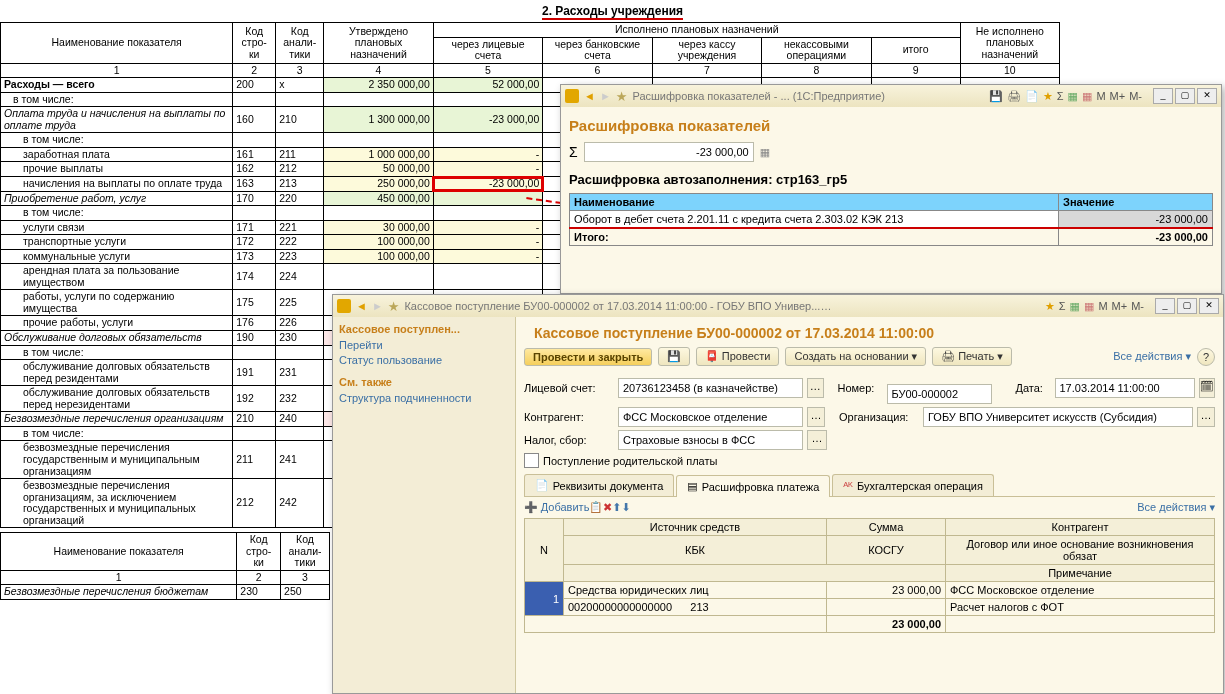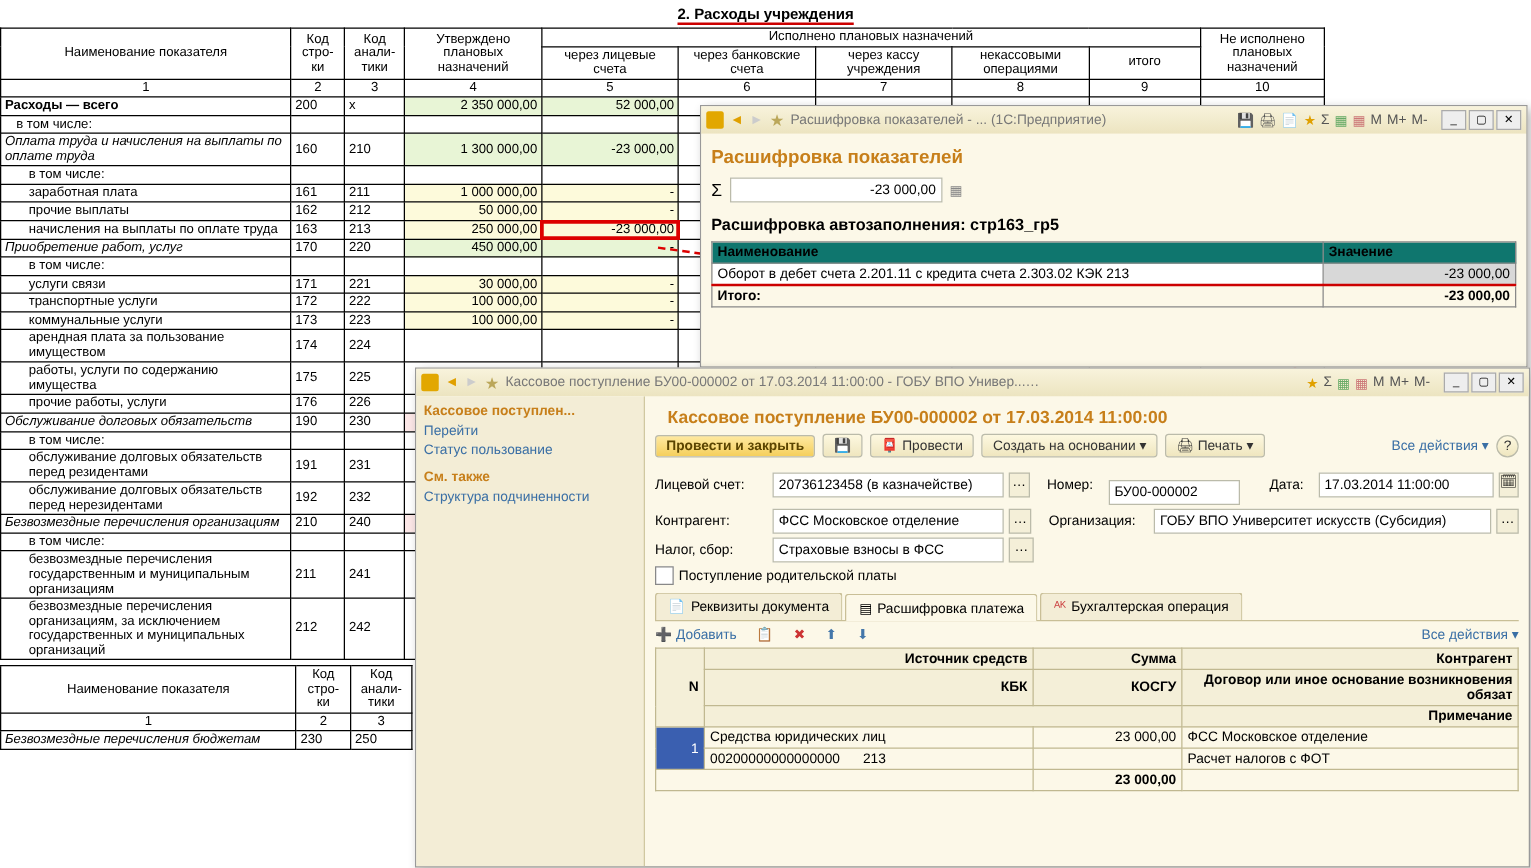--- a/index.html
+++ b/index.html
@@ -33,44 +33,44 @@
 .mbtns{display:flex;gap:2px;margin-left:6px}
 .mbtns div{width:18px;height:14px;border:1px solid #aaa;background:#eee;font-size:9px;text-align:center;line-height:13px;cursor:pointer}
 .win-body{padding:8px;flex:1;overflow:hidden;background:#fcf8e8}
 .win1 h2{color:#c77f1a;font-size:15px;margin:2px 0 8px;font-weight:bold}
 .sigma-row{display:flex;align-items:center;gap:6px;margin-bottom:10px}
 .sigma-row .sig{font-size:14px}
 .inp{border:1px solid #bba;background:#fff;height:18px;padding:0 4px;font-size:11px}
 .win1 h3{font-size:13px;font-weight:bold;margin:6px 0}
 .detail-tbl{border-collapse:collapse;width:100%;font-size:11px}
 .detail-tbl th,.detail-tbl td{border:1px solid #888;padding:2px 4px}
-.detail-tbl th{background:#0f766e;text-align:left;font-weight:bold}
+.detail-tbl th{background:#7dd3fc;text-align:left;font-weight:bold}
 .detail-row td{background:#fff}
 .red-under{border-bottom:2px solid #c00}
 .win2{top:294px;left:332px;width:890px;height:398px}
 .win2 .sidebar{width:170px;background:#f3edd6;border-right:1px solid #d0c8a0;padding:6px;font-size:11px}
 .win2 .sidebar .hdr{color:#c77f1a;font-weight:bold;margin-bottom:4px}
 .win2 .sidebar a{color:#3a6fa5;display:block;margin:3px 0;cursor:pointer}
 .win2 .main{flex:1;padding:8px;overflow:hidden}
 .win2 h2{color:#c77f1a;font-size:14px;font-weight:bold;margin:0 10px 6px}
 .cmdbar{display:flex;gap:6px;align-items:center;margin-bottom:6px;flex-wrap:wrap}
 .btn{border:1px solid #bba;background:linear-gradient(#fdf8e0,#efe6bf);padding:2px 8px;border-radius:3px;font-size:11px;cursor:pointer;color:#333}
 .btn.primary{background:linear-gradient(#ffe9a0,#f5cf5c);font-weight:bold;color:#5a4400}
 .form-row{display:flex;align-items:center;gap:4px;margin:3px 0;font-size:11px}
 .form-row label{min-width:90px}
 .form-row .inp{flex:0 0 auto}
 .dots{width:18px;height:18px;border:1px solid #bba;background:#f4efd8;text-align:center;line-height:15px;cursor:pointer}
 .chk{width:13px;height:13px;border:1px solid #888;background:#fff;display:inline-block;vertical-align:middle}
 .tabs{display:flex;border-bottom:1px solid #c9bf97;margin:6px 0 0}
 .tab{padding:4px 10px;border:1px solid #c9bf97;border-bottom:none;margin-right:2px;background:#f3edd6;border-radius:3px 3px 0 0;font-size:11px;cursor:pointer;display:flex;gap:4px;align-items:center}
 .tab.active{background:#fcf8e8;font-weight:normal;position:relative;top:1px}
-.subbar{display:flex;gap:16px;align-items:center;padding:4px 0}
+.subbar{display:flex;gap:0;align-items:center;padding:4px 0}
 .grid2{border-collapse:collapse;width:100%;font-size:11px}
 .grid2 th,.grid2 td{border:1px solid #c0b890;padding:2px 4px}
-.grid2 th{background:#f4efd8;text-align:right;font-weight:bold}
+.grid2 th{background:#f4efd8;text-align:center;font-weight:normal}
 .grid2 .sel{background:#3a5fb0;color:#fff}
 .grid2 .total td{font-weight:bold;text-align:right}
 .link-a{color:#3a6fa5;cursor:pointer}
 </style>
 </head>
 <body>
 
 <div class="section-title"><span>2. Расходы учреждения</span></div>
 
 <div style="width:1060px">

